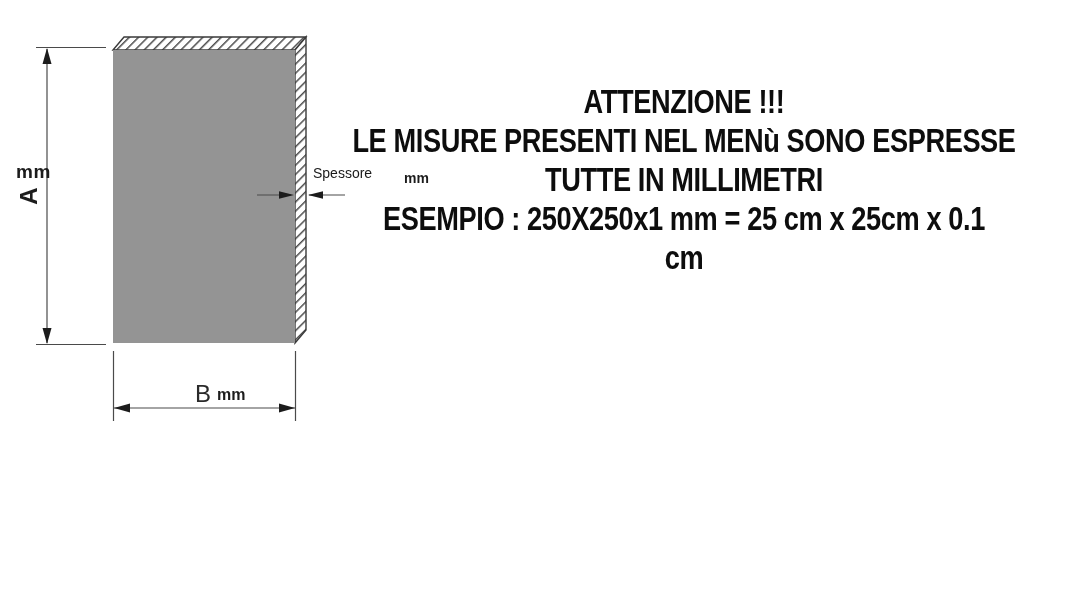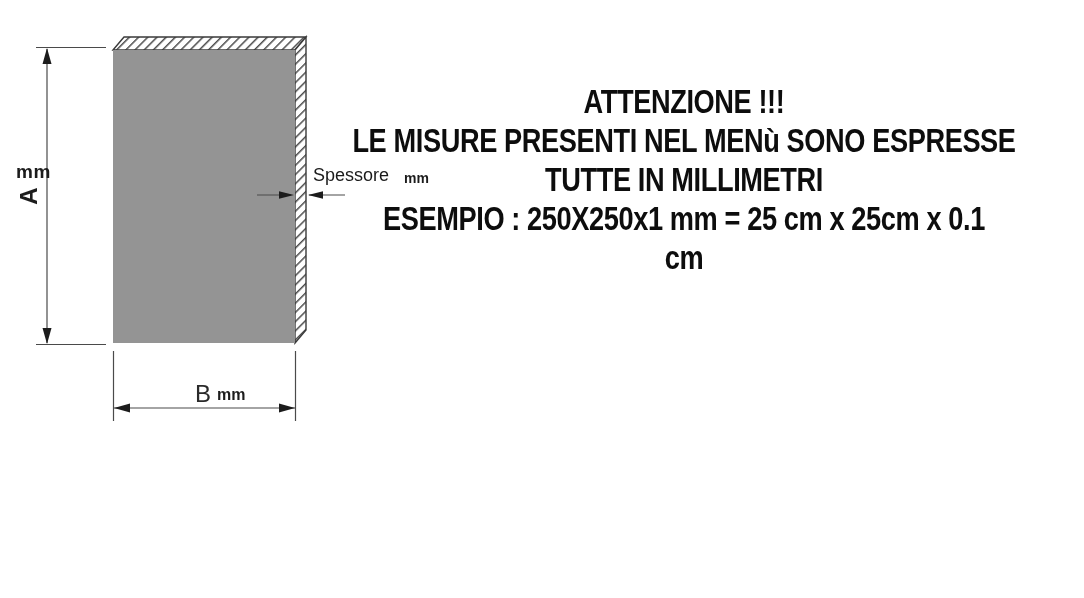--- a/index.html
+++ b/index.html
@@ -53,21 +53,21 @@
   }
   .lbl-b-unit {
     left: 217px;
     top: 387px;
     font-size: 16px;
     font-weight: 700;
   }
   .lbl-thickness {
     left: 313px;
     top: 166px;
-    font-size: 18px;
+    font-size: 14px;
     font-weight: 400;
     color: #1a1a1a;
   }
   .lbl-thickness-unit {
     left: 404px;
     top: 171px;
     font-size: 14px;
     font-weight: 700;
   }
   .notice {

